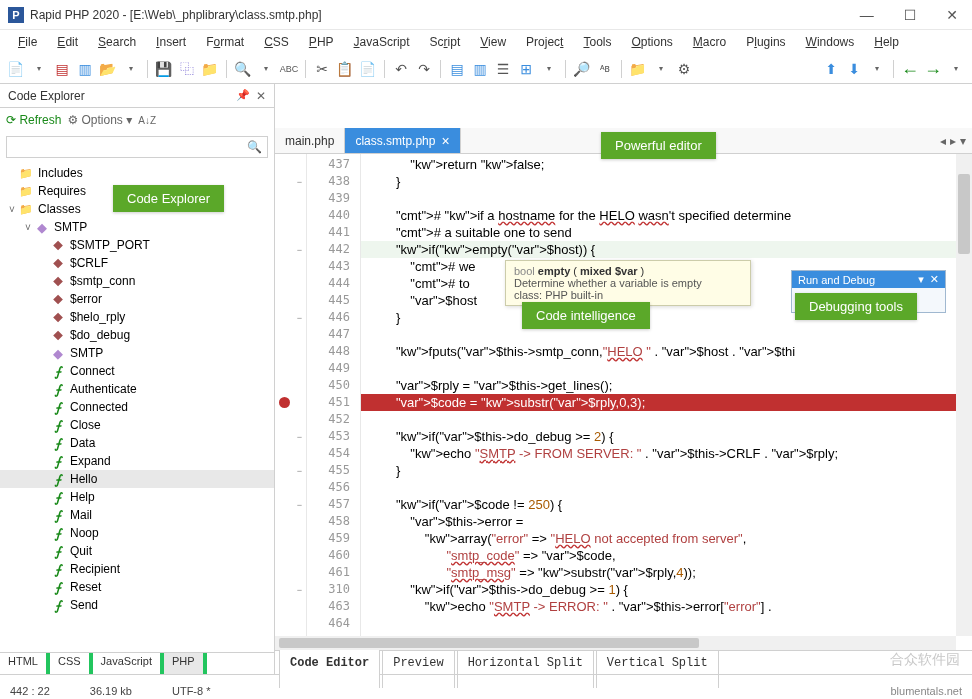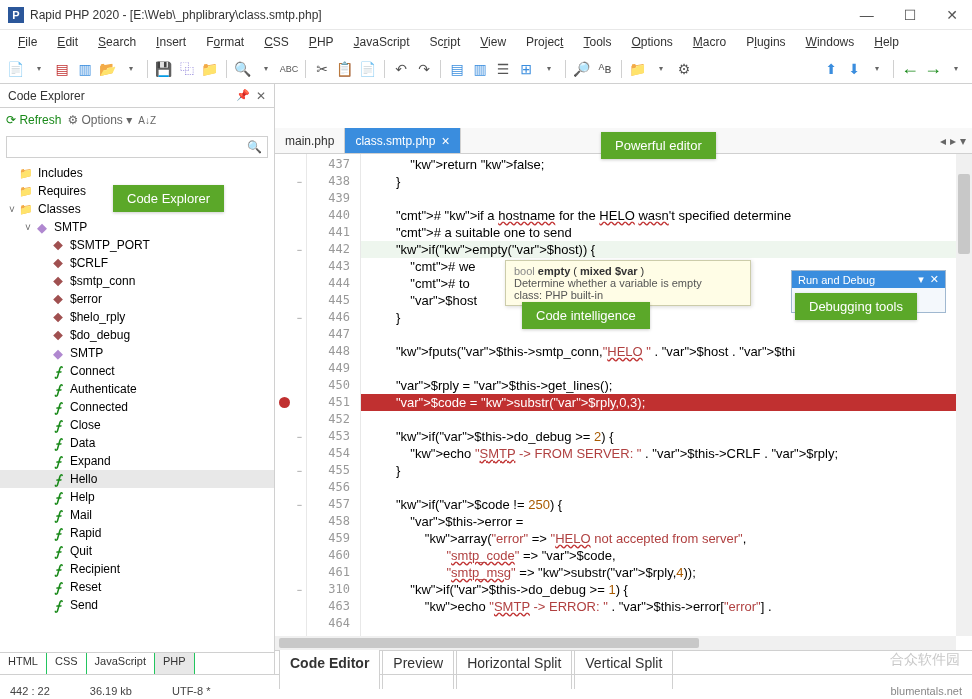--- a/index.html
+++ b/index.html
@@ -41,21 +41,21 @@
 .tree-item.indent2 { padding-left: 38px; }
 .tree-item.selected { background: #e8e8e8; }
 .tree-item .exp { width: 12px; display: inline-block; color: #666; font-size: 10px; text-align: center; }
 .tree-item .icon { width: 16px; height: 14px; display: inline-flex; align-items: center; justify-content: center; margin-right: 4px; font-size: 11px; }
 .tree-item .folder { color: #d9a334; }
 .tree-item .class { color: #b088d0; font-size: 13px; }
 .tree-item .prop { color: #a05050; font-size: 13px; font-weight: bold; }
 .tree-item .method { color: #1a8a1a; font-size: 13px; font-style: italic; font-weight: bold; }
 
 .sidebar-tabs { height: 22px; display: flex; border-top: 1px solid #d0d0d0; }
-.sidebar-tabs .stab { padding: 2px 8px; font-size: 11px; color: #333; border-right: 1px solid #22c55e; cursor: pointer; }
+.sidebar-tabs .stab { padding: 2px 8px; font-size: 11px; color: #333; border-right: 4px solid #22c55e; cursor: pointer; }
 .sidebar-tabs .stab.active { background: #e8e8e8; }
 
 .editor-area { flex: 1; display: flex; flex-direction: column; }
 .tabs-row { height: 26px; display: flex; align-items: center; background: #f8f8f8; border-bottom: 1px solid #d0d0d0; margin-top: 44px; }
 .tabs-row .tab { padding: 4px 10px; font-size: 12px; color: #333; cursor: pointer; display: flex; align-items: center; gap: 6px; border-right: 1px solid #d0d0d0; height: 100%; }
 .tabs-row .tab.active { background: #3a8dde; color: #fff; }
 .tabs-row .tab .close { font-size: 14px; }
 .tabs-row .nav { margin-left: auto; display: flex; gap: 4px; padding-right: 6px; color: #666; }
 .tabs-row .nav span { cursor: pointer; }
 
@@ -82,21 +82,21 @@
 
 .debug-panel { position: absolute; right: 26px; top: 116px; width: 155px; border: 1px solid #a0b8d0; background: #f4f8fc; z-index: 15; }
 .debug-panel .dp-head { background: #3a8dde; color: #fff; padding: 2px 6px; font-size: 11px; display: flex; align-items: center; }
 .debug-panel .dp-head .dd { margin-left: auto; margin-right: 6px; }
 .debug-panel .dp-body { padding: 4px 6px; display: flex; gap: 6px; align-items: center; }
 .debug-panel .dp-body .play { color: #1a8a1a; font-size: 14px; }
 .debug-panel .dp-body .dbtn { color: #bbb; font-size: 12px; }
 .debug-panel .dp-body .rec { color: #c03030; font-size: 13px; }
 
 .bottom-tabs { height: 24px; display: flex; align-items: center; border-top: 1px solid #d0d0d0; padding: 0 4px; }
-.bottom-tabs .btab { padding: 18px 10px; font-size: 14px; color: #333; border: 1px solid #d0d0d0; border-bottom: none; margin-right: 2px; cursor: pointer; }
+.bottom-tabs .btab { padding: 18px 10px; font-size: 12px; color: #333; border: 1px solid #d0d0d0; border-bottom: none; margin-right: 2px; cursor: pointer; font-family: Liberation Mono, monospace; }
 .bottom-tabs .btab.active { background: #fff; font-weight: bold; }
 
 .statusbar { height: 22px; border-top: 1px solid #d0d0d0; display: flex; align-items: center; padding: 16px 10px; font-size: 11px; color: #444; }
 .statusbar .sb-item { margin-right: 40px; }
 .statusbar .sb-right { margin-left: auto; color: #888; }
 
 .watermark { position: absolute; right: 12px; bottom: 30px; font-size: 14px; color: #c8c8c8; z-index: 1; }
 
 .vscroll { position: absolute; right: 0; top: 0; bottom: 0; width: 16px; background: #f0f0f0; }
 .vscroll .thumb { position: absolute; left: 2px; right: 2px; top: 20px; height: 80px; background: #c8c8c8; border-radius: 2px; }
@@ -163,21 +163,21 @@
   <span class="tb">↶</span>
   <span class="tb">↷</span>
   <span class="sep"></span>
   <span class="tb" style="color:#3a8dde">▤</span>
   <span class="tb" style="color:#3a8dde">▥</span>
   <span class="tb">☰</span>
   <span class="tb" style="color:#3a8dde">⊞</span>
   <span class="tb" style="font-size:8px;color:#666">▾</span>
   <span class="sep"></span>
   <span class="tb">🔎</span>
-  <span class="tb" style="font-size:13px">ᴬʙ</span>
+  <span class="tb" style="font-size:10px">ᴬʙ</span>
   <span class="sep"></span>
   <span class="tb" style="color:#d9a334">📁</span>
   <span class="tb" style="font-size:8px;color:#666">▾</span>
   <span class="tb">⚙</span>
   <span style="flex:1"></span>
   <span class="tb" style="color:#3a8dde">⬆</span>
   <span class="tb" style="color:#3a8dde">⬇</span>
   <span class="tb" style="font-size:8px;color:#666">▾</span>
   <span class="sep"></span>
   <span class="tb arrow-left">←</span>
@@ -300,21 +300,21 @@
             <span>Help</span>
           </div>
           <div class="tree-item indent2">
             <span class="exp"></span>
             <span class="icon method">⨍</span>
             <span>Mail</span>
           </div>
           <div class="tree-item indent2">
             <span class="exp"></span>
             <span class="icon method">⨍</span>
-            <span>Rapid</span>
+            <span>Noop</span>
           </div>
           <div class="tree-item indent2">
             <span class="exp"></span>
             <span class="icon method">⨍</span>
             <span>Quit</span>
           </div>
           <div class="tree-item indent2">
             <span class="exp"></span>
             <span class="icon method">⨍</span>
             <span>Recipient</span>

